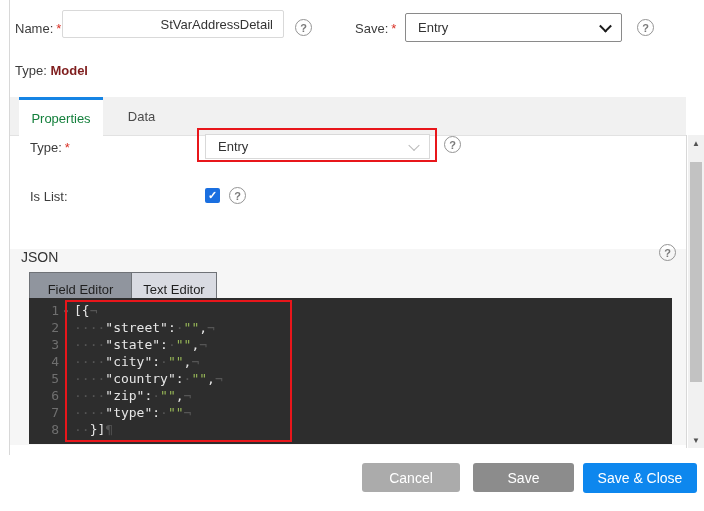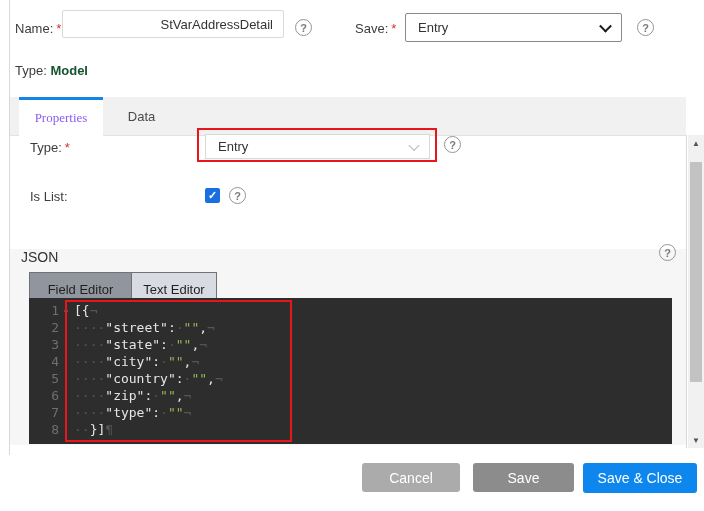--- a/index.html
+++ b/index.html
@@ -1,41 +1,41 @@
 <!DOCTYPE html>
 <html><head>
 <meta charset="utf-8">
 <style>
   html,body{margin:0;padding:0;background:#fff;}
   .screen{position:relative;width:704px;height:511px;background:#fff;overflow:hidden;
           font-family:"Liberation Sans",sans-serif;color:#3b3b3b;}
   .abs{position:absolute;}
   .lbl{font-size:13px;color:#3c3c3c;white-space:nowrap;}
   .req{color:#d93025;margin-left:3px;}
-  .bold{font-weight:bold;color:#14532d;margin-top:13px;}
+  .bold{font-weight:bold;color:#7f1d1d;margin-top:13px;}
   .vline{background:#d8d8d8;width:1px;}
   
   .text-input{position:absolute;box-sizing:border-box;border:1px solid #d9d9d9;border-radius:2px;
               padding:0 10px;font-family:"Liberation Sans",sans-serif;font-size:13px;color:#333;outline:none;}
   .selectbox{position:absolute;box-sizing:border-box;background:#fff;display:flex;align-items:center;
              font-size:13px;color:#333;padding:0 12px;}
   .selectbox.native{border:1px solid #8a8a8a;border-radius:2px;}
   .selectbox.light{border:1px solid #d9d9d9;}
   .chev{position:absolute;right:11px;top:50%;width:7px;height:7px;border-right:1.6px solid #b9b9b9;
         border-bottom:1.6px solid #b9b9b9;transform:translateY(-70%) rotate(45deg);}
   .chev.dark{width:7px;height:7px;border-right:2.2px solid #1c1c1c;border-bottom:2.2px solid #1c1c1c;}
   
   .help{position:absolute;width:17px;height:17px;border:1.4px solid #949494;border-radius:50%;
         color:#7a7a7a;font-size:11px;font-weight:bold;display:flex;align-items:center;justify-content:center;
         box-sizing:border-box;background:transparent;}
   
   .tabstrip{position:absolute;background:#f1f1f1;border-bottom:1px solid #e2e2e2;box-sizing:border-box;}
   .tab{position:absolute;display:flex;align-items:center;justify-content:center;
        font-size:13px;color:#4a4a4a;cursor:default;}
-  .tab.active{background:#fff;border-top:3px solid #1584e4;box-sizing:border-box;color:#8b5cf6;font-family:Liberation Serif, serif;}
+  .tab.active{background:#fff;border-top:3px solid #1584e4;box-sizing:border-box;color:#15803d;}
   
   .redbox{position:absolute;border:2px solid #e8161b;box-sizing:border-box;pointer-events:none;}
   
   .checkbox{position:absolute;width:15px;height:15px;background:#1a6fe0;border-radius:2px;
             display:flex;align-items:center;justify-content:center;color:#fff;font-size:11px;font-weight:bold;}
   
   .json-panel{position:absolute;background:#f6f6f6;}
   .json-title{position:absolute;font-size:14px;color:#333;}
   .toggle{position:absolute;display:flex;border:1px solid #6f7277;box-sizing:border-box;}
   .toggle .seg{height:32px;display:flex;align-items:center;justify-content:center;font-size:13px;color:#1f1f1f;}

